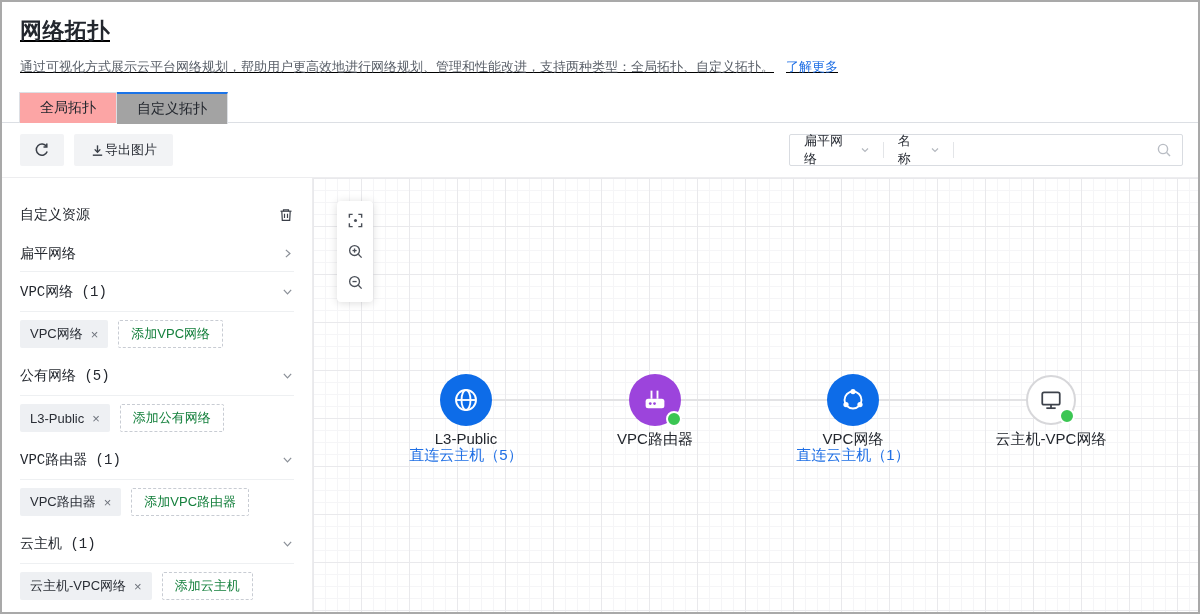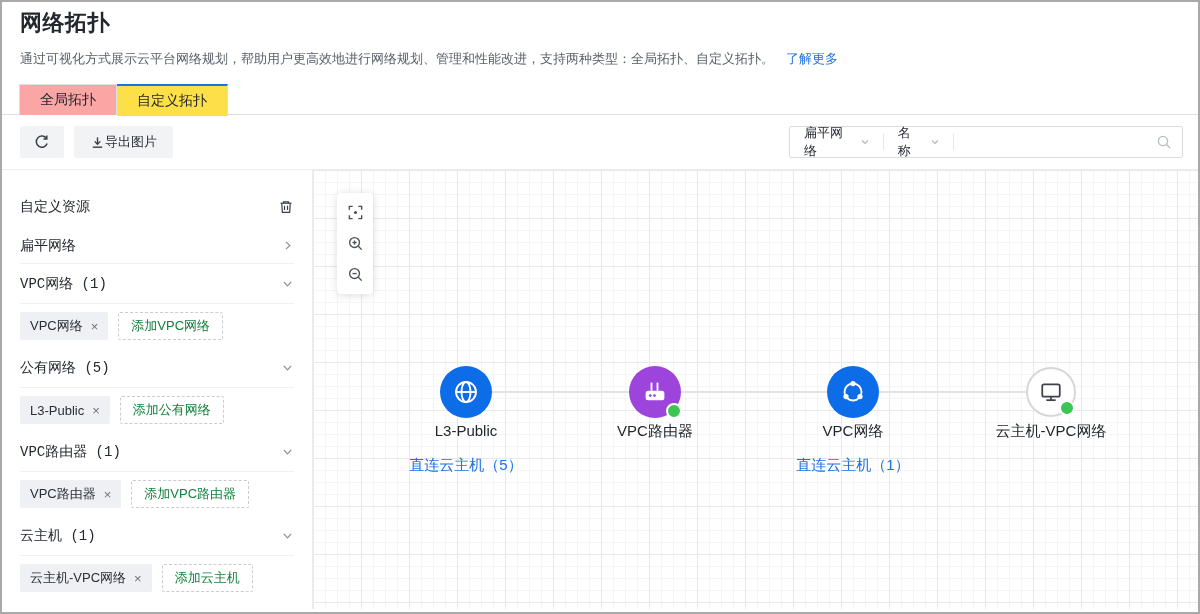--- a/index.html
+++ b/index.html
@@ -1,30 +1,30 @@
 <!DOCTYPE html>
 <html><head>
 <meta charset="utf-8">
 <style>
   * { margin:0; padding:0; box-sizing:border-box; }
   body { font-family:"Liberation Sans","DejaVu Sans",sans-serif; background:#fff; }
   .page { position:relative; width:1200px; height:614px; border:2px solid #a9a9a9; background:#fff; overflow:hidden; }
 
   
-  .header { padding:6px 18px 0 18px; }
+  .header { padding:14px 18px 0 18px;text-decoration:underline; }
   .page-title { font-size:22px; font-weight:600; color:#23272e; letter-spacing:.5px; }
   .page-desc { margin-top:12px; font-size:13px; color:#5a6069; }
   .learn-more { color:#1f6fe5; cursor:pointer; margin-left:12px; }
 
   
   .tabbar { display:flex; margin-top:16px; padding-left:17px; border-bottom:1px solid #dcdfe4; height:31px; }
   .tab { height:31px; padding:0 20px; display:flex; align-items:center; font-size:14px; color:#23272e;
          border:1px solid #dcdfe4; border-bottom:none; background:#fca5a5; cursor:pointer; }
   .tab + .tab { border-left:none; }
-  .tab.active { border-top:2px solid #1a73e8; margin-bottom:-1px; height:32px; background:#fde047; }
+  .tab.active { border-top:2px solid #1a73e8; margin-bottom:-1px; height:32px; background:#a3a3a3; }
 
   
   .toolbar { display:flex; align-items:center; height:54px; padding:0 15px 0 18px; }
   .tool-btn { display:flex; align-items:center; justify-content:center; height:32px;
               background:#f2f3f5; border:none; border-radius:2px; font-size:13px; color:#2a2e36;
               cursor:pointer; font-family:inherit; }
   .tool-btn.icon-only { width:44px; }
   .tool-btn.export { margin-left:10px; padding:0 16px; }
   .search-group { margin-left:auto; display:flex; align-items:center; width:394px; height:32px;
                   border:1px solid #d9dce1; border-radius:2px; background:#fff; }
@@ -69,21 +69,21 @@
 
   .node { position:absolute; width:0; height:0; }
   .node-circle { position:absolute; left:-26px; top:-26px; width:52px; height:52px; border-radius:50%;
                  display:flex; align-items:center; justify-content:center; cursor:pointer; }
   .node-circle.blue { background:#0d6ce8; }
   .node-circle.purple { background:#9c44dc; }
   .node-circle.plain { width:50px; height:50px; left:-25px; top:-25px; background:#fff; border:2px solid #d7d7da; }
   .status-dot { position:absolute; right:-1px; bottom:-1px; width:16px; height:16px; border-radius:50%;
                 background:#3bc653; border:2px solid #fff; }
   .node-label { position:absolute; left:-110px; top:30px; width:220px; text-align:center; font-size:15px; color:#23272e; }
-  .node-link { position:absolute; left:-110px; top:64px; width:220px; text-align:center; font-size:15px; color:#1f6fe5; cursor:pointer; text-decoration:none; }
+  .node-link { position:absolute; left:-110px; top:46px; width:220px; text-align:center; font-size:15px; color:#1f6fe5; cursor:pointer; text-decoration:none; }
 </style>
 </head>
 <body>
 
 <div class="page">
 
   <div class="header">
     <div class="page-title">网络拓扑</div>
     <div class="page-desc">
       <span>通过可视化方式展示云平台网络规划，帮助用户更高效地进行网络规划、管理和性能改进，支持两种类型：全局拓扑、自定义拓扑。</span><span class="learn-more">了解更多</span>

